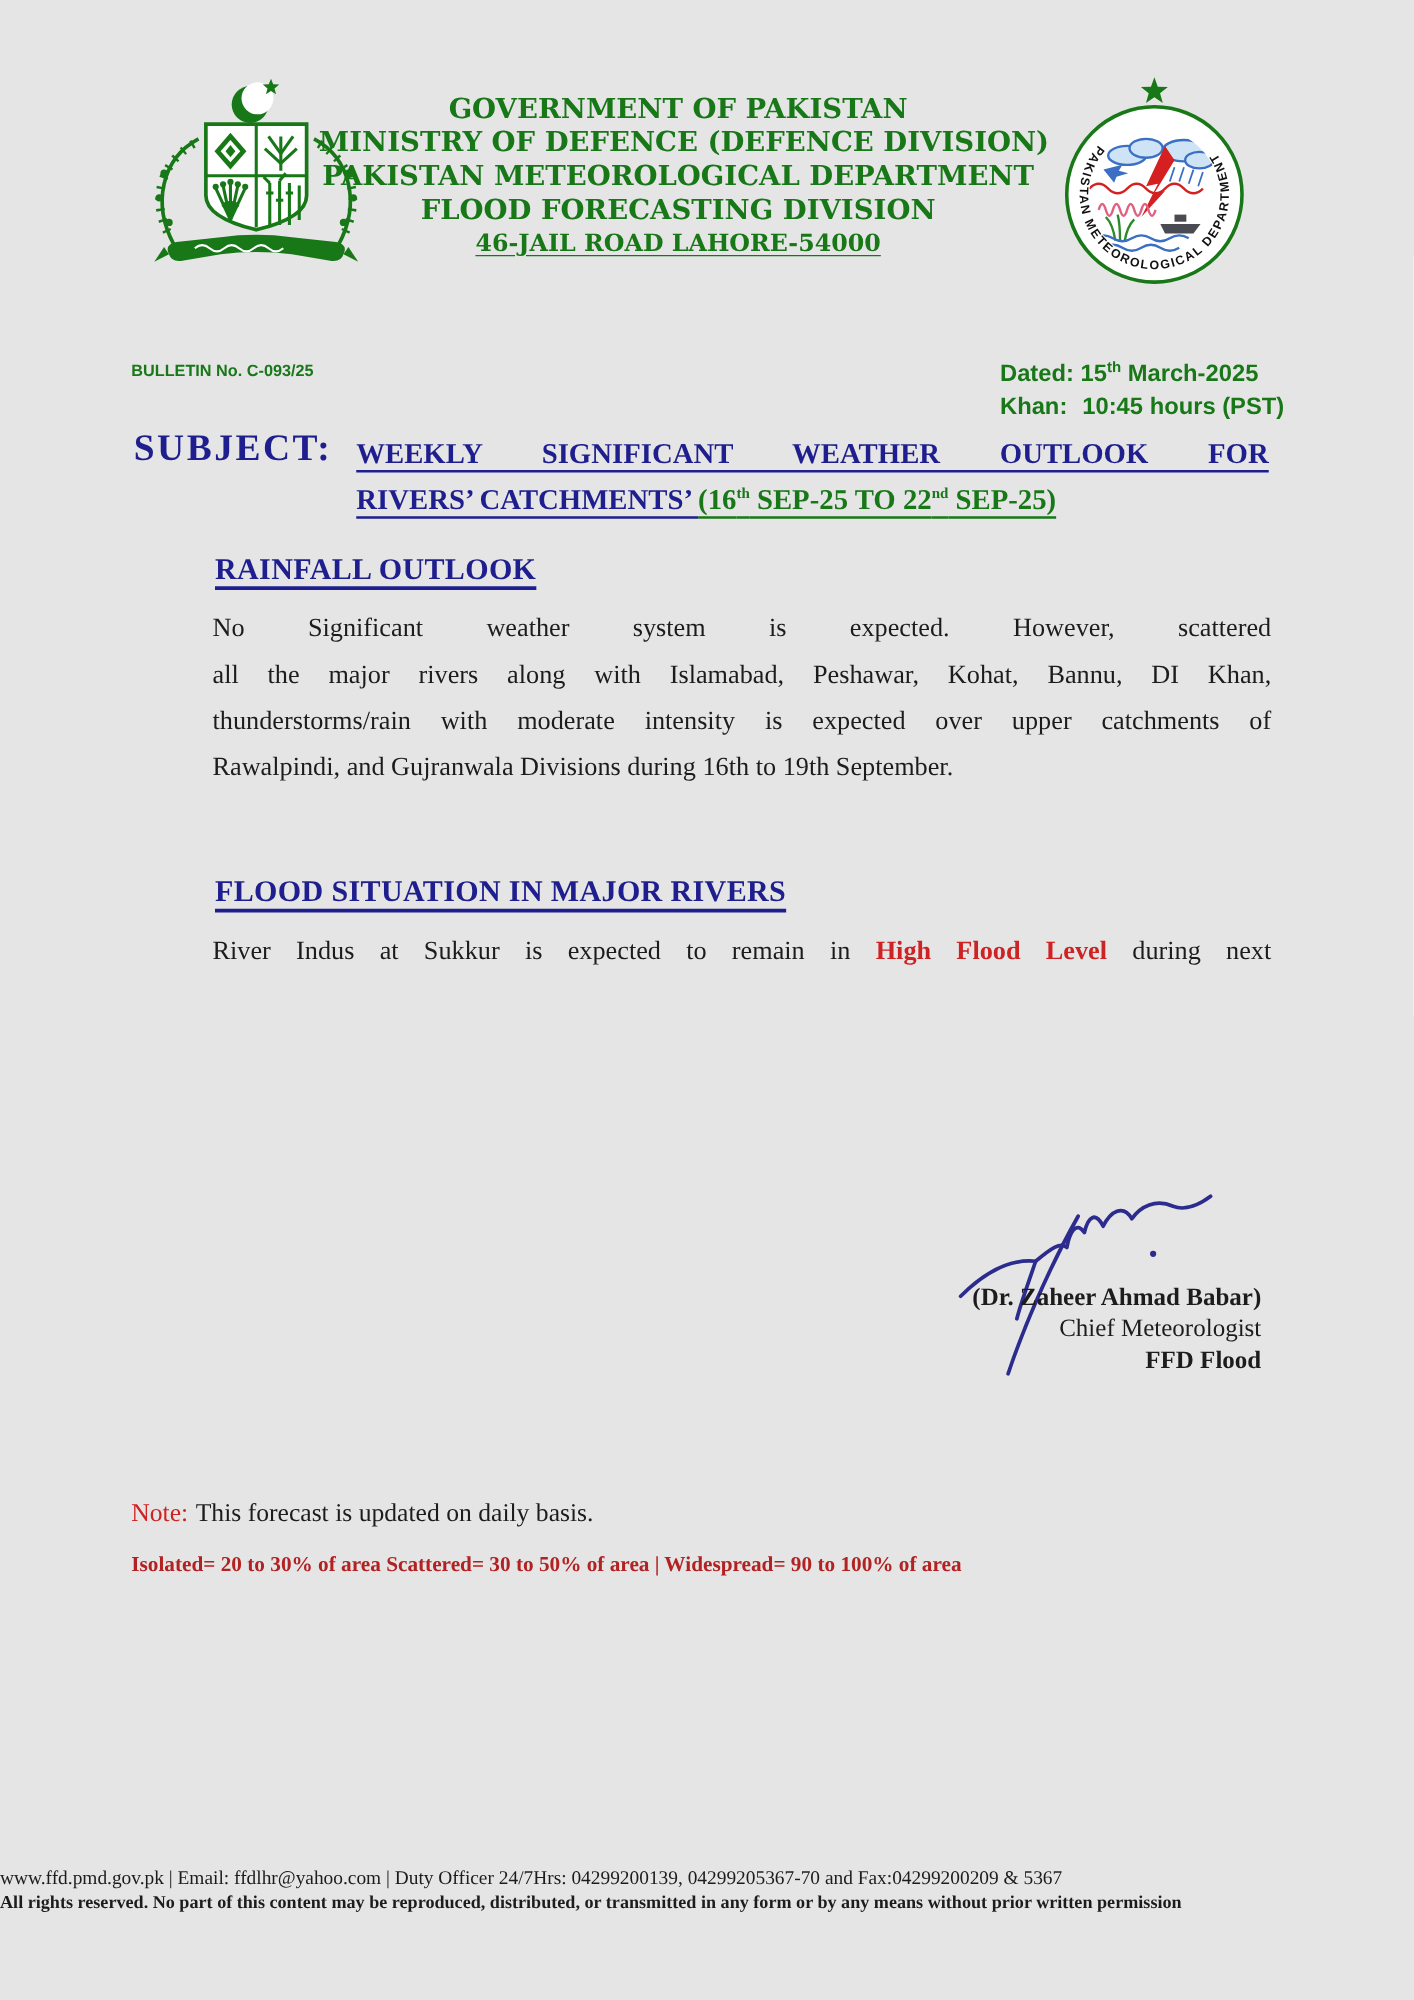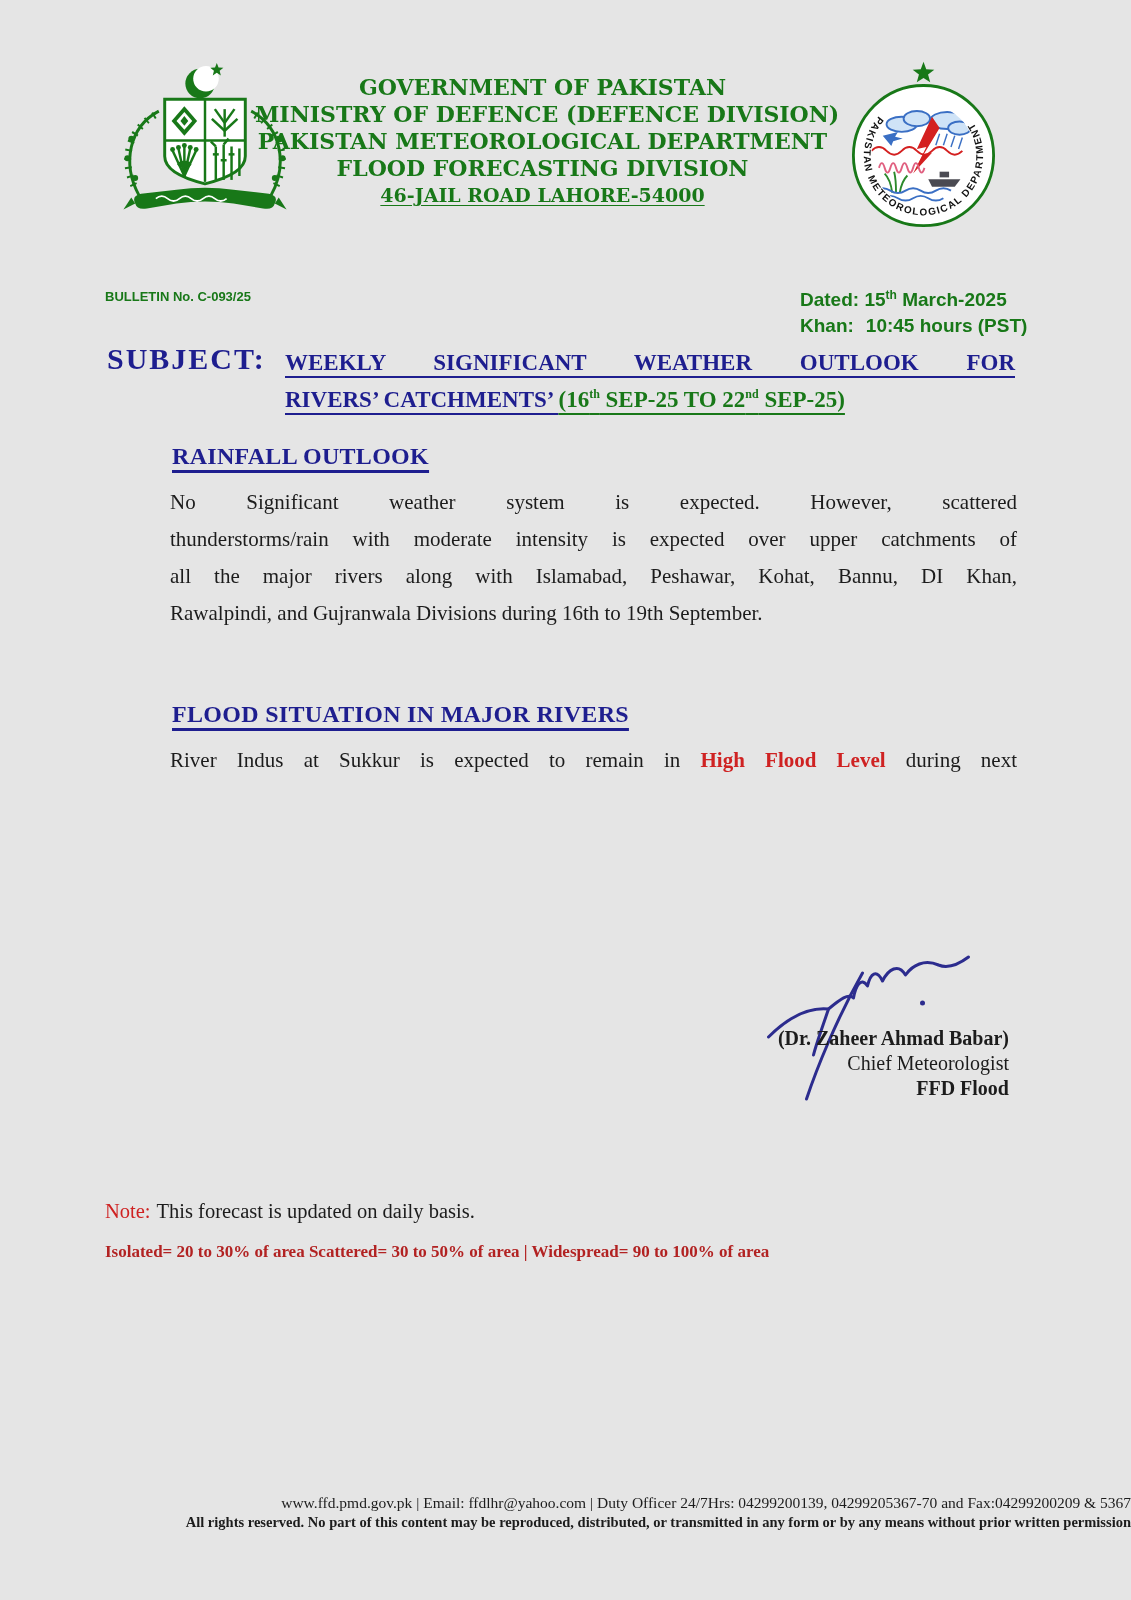--- a/index.html
+++ b/index.html
@@ -59,21 +59,21 @@
   
   .signature-svg { position:absolute; left:750px; top:943px; }
   .signer { position:absolute; right:122px; top:1026px; text-align:right; font-size:20px; line-height:25px; }
   .signer .name, .signer .org { font-weight:bold; }
   
   .note { position:absolute; left:105px; top:1200px; font-size:20.5px; }
   .note .note-label { color:var(--red); }
   .note .note-text { margin-left:6px; }
   .legend { position:absolute; left:105px; top:1242px; font-size:17px; font-weight:bold; color:var(--darkred); }
   
-  .footer { position:absolute; left:0; top:1494px; width:100%; text-align:right; }
+  .footer { position:absolute; left:0; top:1494px; width:100%; text-align:left; }
   .footer-1 { font-size:15.5px; }
   .footer-2 { font-size:14.5px; font-weight:bold; margin-top:2px; }
 </style>
 </head>
 <body>
 
 <div class="page">
 
   <svg class="emblem" width="210" height="172" viewBox="0 0 210 175" aria-hidden="true">
 
@@ -197,22 +197,22 @@
 
   <div class="subject-label">SUBJECT:</div>
   <div class="subject-title">
     <div class="subject-l1"><span class="u-navy">WEEKLY SIGNIFICANT WEATHER OUTLOOK FOR</span></div>
     <div class="subject-l2"><span class="u-navy">RIVERS’ CATCHMENTS’ </span><span class="u-green"><span>(16</span><sup class="sm">th</sup><span> SEP-25 TO 22</span><sup class="sm">nd</sup><span> SEP-25)</span></span></div>
   </div>
 
   <div id="rain-heading" class="sec-heading">RAINFALL OUTLOOK</div>
   <div class="rain-body">
     <div class="jline">No Significant weather system is expected. However, scattered</div>
+    <div class="jline">all the major rivers along with Islamabad, Peshawar, Kohat, Bannu, DI Khan,</div>
     <div class="jline">thunderstorms/rain with moderate intensity is expected over upper catchments of</div>
-    <div class="jline">all the major rivers along with Islamabad, Peshawar, Kohat, Bannu, DI Khan,</div>
     <div>Rawalpindi, and Gujranwala Divisions during 16th to 19th September.</div>
   </div>
 
   <div id="flood-heading" class="sec-heading">FLOOD SITUATION IN MAJOR RIVERS</div>
   <div class="flood-body">
     <div class="flood-l1"><span>River Indus at Sukkur is expected to remain in </span><span class="hl">High Flood Level</span><span> during next</span></div>
   </div>
 
   <svg class="signature-svg" width="245" height="160" viewBox="0 0 240 160" aria-hidden="true">
     <g fill="none" stroke="#2c2c8e" stroke-width="3" stroke-linecap="round" stroke-linejoin="round">

